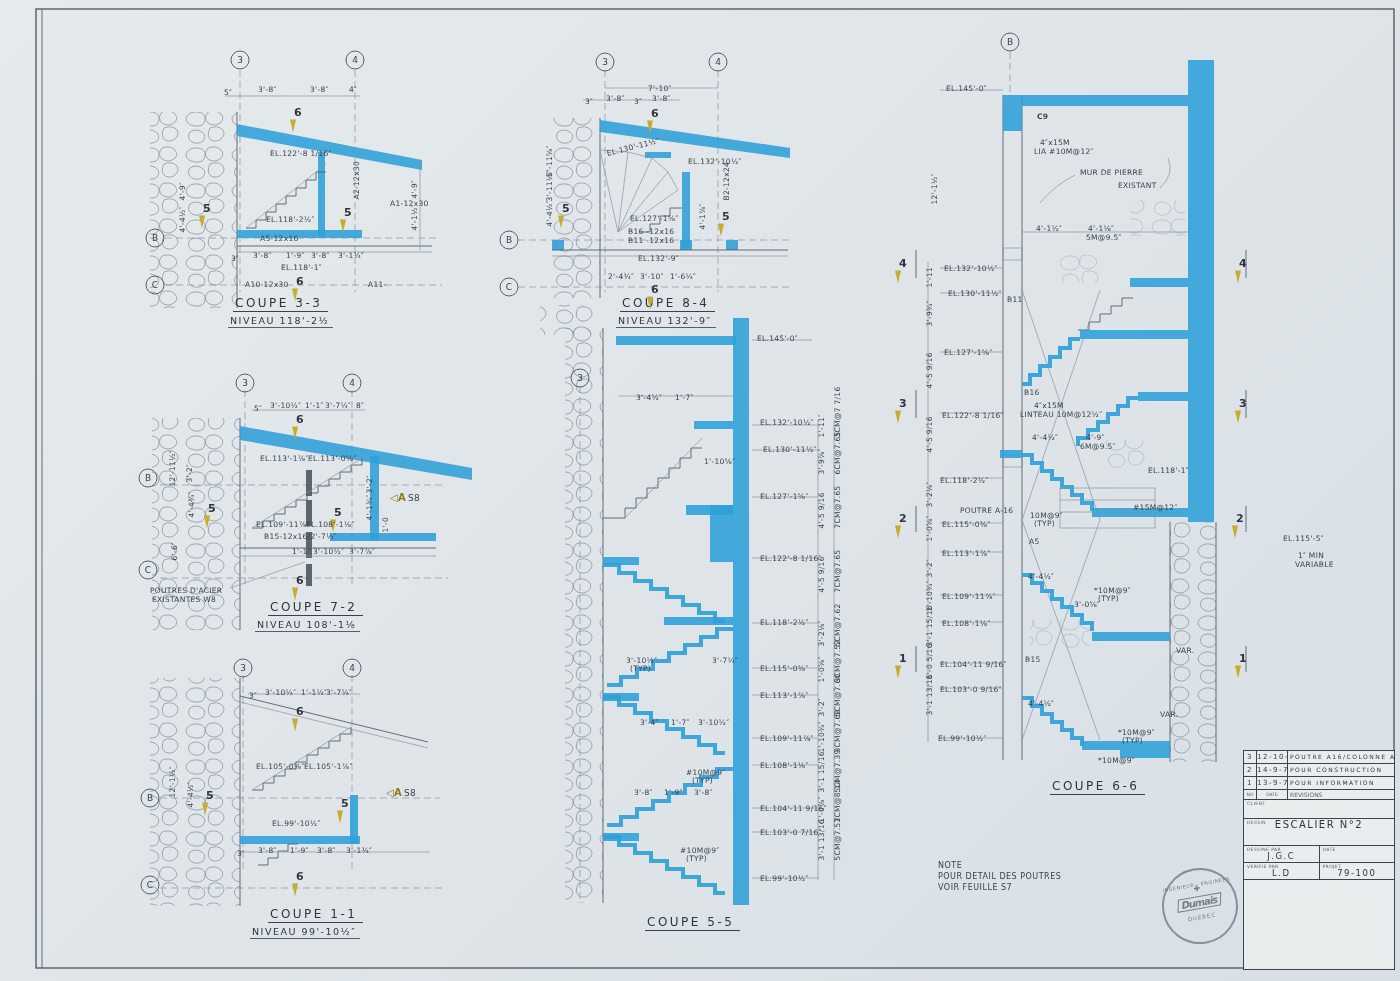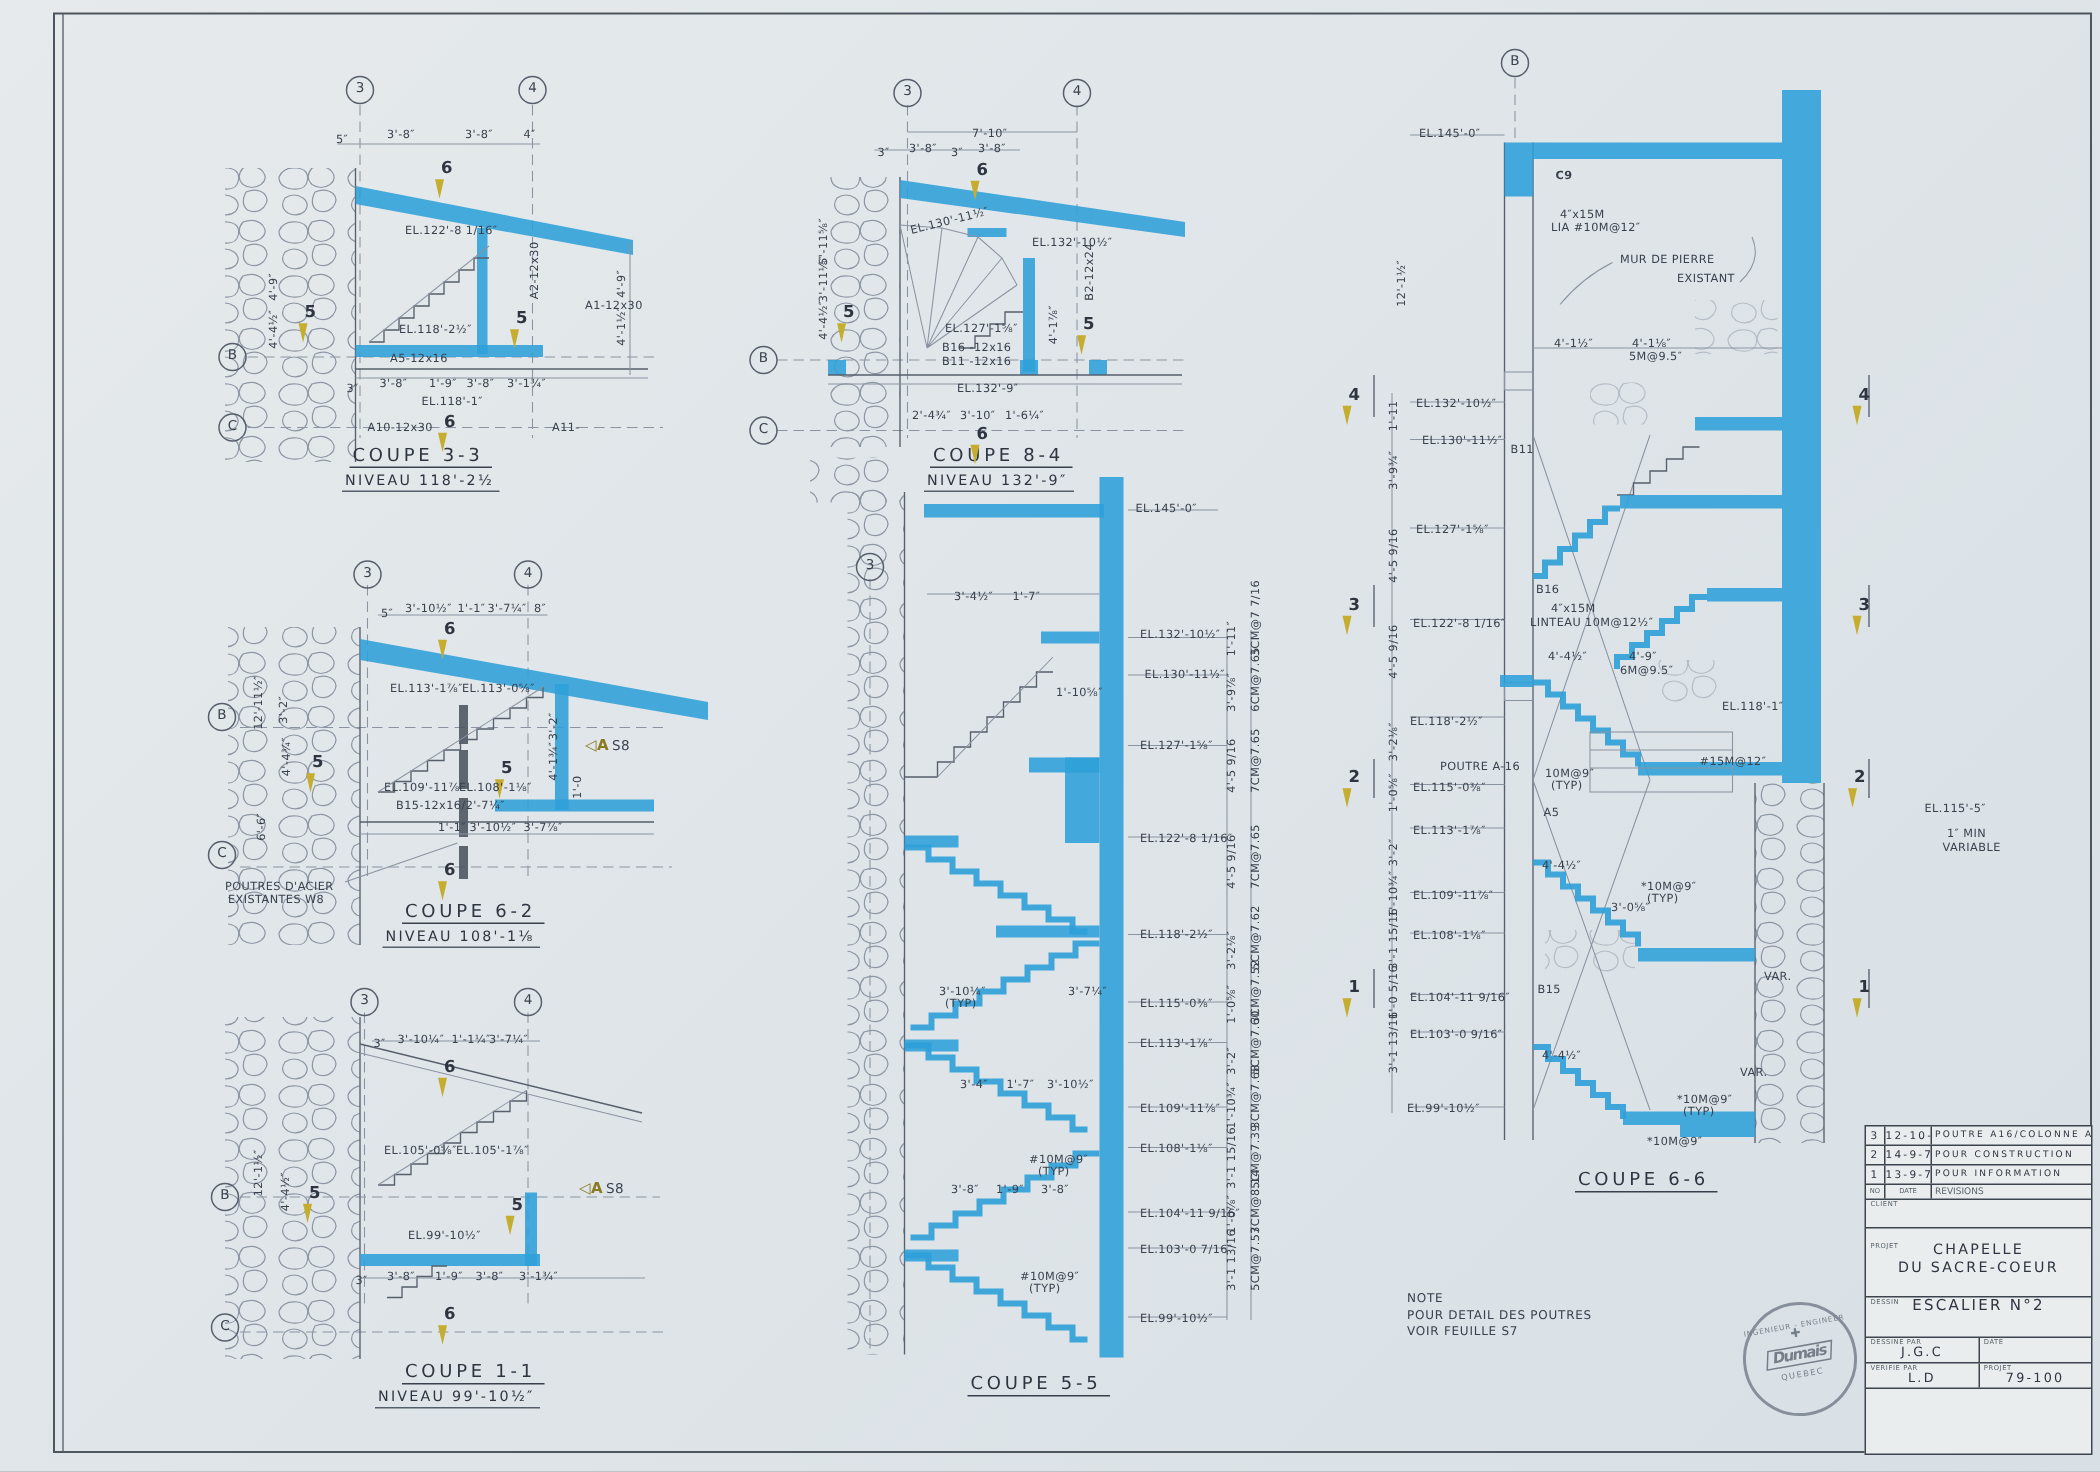--- a/index.html
+++ b/index.html
@@ -256,21 +256,21 @@
       <line x1="1246" y1="390" x2="1246" y2="418" class="pm"></line>
       <line x1="916" y1="506" x2="916" y2="532" class="pm"></line>
       <line x1="1246" y1="506" x2="1246" y2="532" class="pm"></line>
       <line x1="916" y1="646" x2="916" y2="672" class="pm"></line>
       <line x1="1246" y1="646" x2="1246" y2="672" class="pm"></line>
     </g>
   </svg>
 
   <div class="sec-title" style="left:233px;top:296px;">COUPE 3-3</div>
   <div class="sec-sub" style="left:228px;top:315px;">NIVEAU 118'-2½</div>
-  <div class="sec-title" style="left:268px;top:600px;">COUPE 6-2</div>
+  <div class="sec-title" style="left:268px;top:600px;">COUPE 7-2</div>
   <div class="sec-sub" style="left:255px;top:619px;">NIVEAU 108'-1⅛</div>
   <div class="sec-title" style="left:268px;top:907px;">COUPE 1-1</div>
   <div class="sec-sub" style="left:250px;top:926px;">NIVEAU 99'-10½″</div>
   <div class="sec-title" style="left:620px;top:296px;">COUPE 8-4</div>
   <div class="sec-sub" style="left:616px;top:315px;text-align:center;">NIVEAU 132'-9″</div>
   <div class="sec-title" style="left:645px;top:915px;">COUPE 5-5</div>
   <div class="sec-title" style="left:1050px;top:779px;">COUPE 6-6</div>
 
   <div>
       <span class="ann bub" style="left: 240px; top: 60px;">3</span>
@@ -548,25 +548,20 @@
       <span class="c3 hand">POUR INFORMATION</span>
     </div>
     <div class="row rev revhead">
       <span class="c1">NO</span>
       <span class="c2">DATE</span>
       <span class="c3">REVISIONS</span>
     </div>
     <div class="row client">
       <span class="lab">CLIENT</span>
     </div>
-    <div class="row projet">
-      <span class="lab">PROJET</span>
-      <span class="hand">CHAPELLE</span>
-      <span class="hand" style="margin-top:0;">DU SACRE-COEUR</span>
-    </div>
     <div class="row dessin">
       <span class="lab">DESSIN</span>
       <span class="hand">ESCALIER N°2</span>
     </div>
     <div class="row grid2">
       <div>
         <span class="lab">DESSINE PAR</span>
         <span class="hand">J.G.C</span>
       </div>
       <div>

